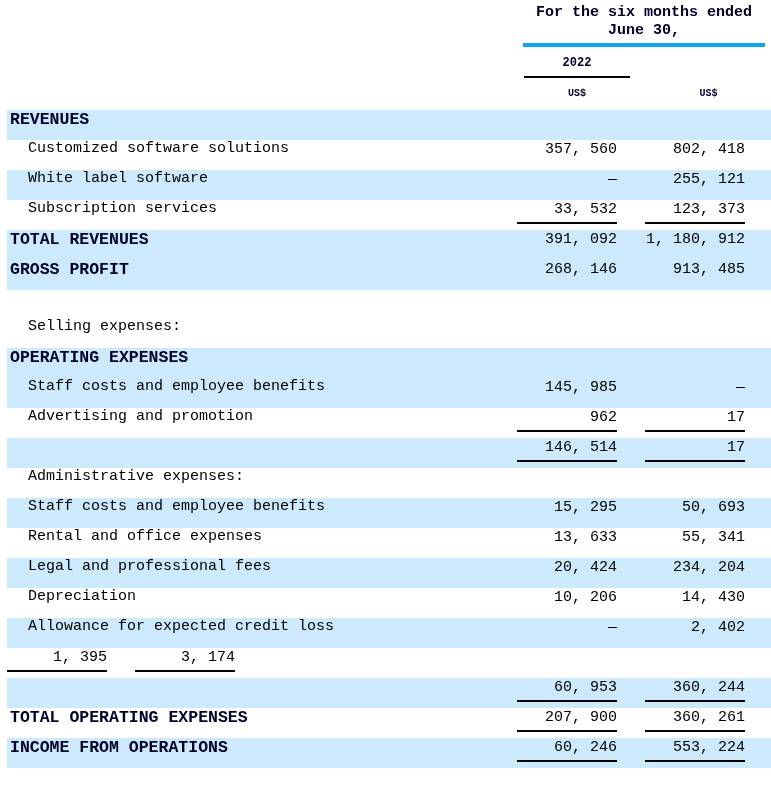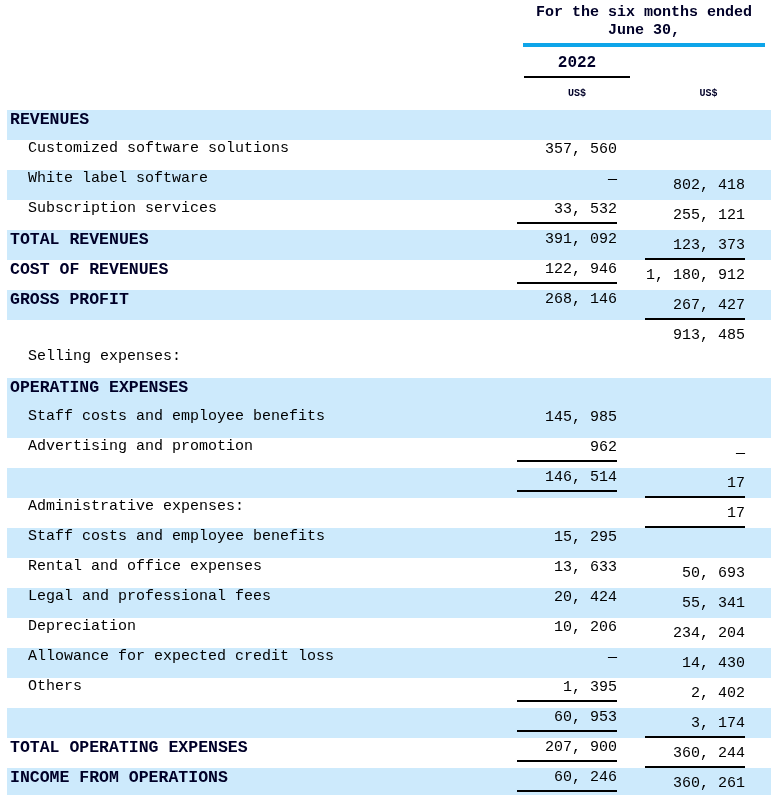--- a/index.html
+++ b/index.html
@@ -16,41 +16,41 @@
   .head-spacer{flex:1;}
   .head-block{width:242px;margin-right:6px;}
   .head-title{
     text-align:center;font-weight:700;font-size:15px;line-height:18px;
     padding-top:4px;padding-bottom:3px;color:#000028;
     border-bottom:4px solid #0ea5e9;
   }
   .head-years{display:flex;margin-top:1px;}
   .hy{
     height:28px;line-height:30px;text-align:center;
-    font-weight:700;font-size:16px;color:#000028;
+    font-weight:700;font-size:12px;color:#000028;
     border-bottom:2px solid #000;
   }
   .hy1{width:106px;margin-left:1px;}
   .hgap{width:23px;}
   .hy2{width:111px;}
   .head-units{display:flex;margin-top:1px;}
   .hu{height:27px;line-height:29px;text-align:center;font-weight:700;font-size:10px;color:#000028;}
   .head-pad{height:4px;}
 
   
   .row{display:flex;align-items:flex-start;height:30px;}
   .row.shaded{background:#cdeafc;}
   .spacer{height:28px;background:#ffffff;}
   .lbl{flex:1;font-size:15px;padding-left:3px;white-space:nowrap;overflow:hidden;}
   .lbl.indent{padding-left:21px;}
   .lbl.bold{font-weight:700;font-size:16.5px;color:#000028;letter-spacing:0;}
   .cell{display:flex;justify-content:flex-end;}
   .c1{width:100px;}
   .gap{width:28px;}
-  .c2{width:100px;margin-top:36px;}
+  .c2{width:100px;}
   .rmar{width:26px;}
   .val{
     position:relative;display:inline-block;width:100px;
     text-align:right;font-size:15px;line-height:19px;white-space:nowrap;
   }
   .val.u::after{
     content:"";position:absolute;left:0;right:0;bottom:-5px;height:2px;background:#000;
   }
 </style>
 </head>
@@ -128,31 +128,20 @@
     <div class="cell c1">
         <span class="val">391, 092</span>
       </div>
     <div class="gap"></div>
     <div class="cell c2">
         <span class="val">1, 180, 912</span>
       </div>
     <div class="rmar"></div>
   </div>
 
-  <div class="row">
-    <div class="lbl bold">COST OF REVENUES</div>
-    <div class="cell c1">
-        <span class="val u">122, 946</span>
-      </div>
-    <div class="gap"></div>
-    <div class="cell c2">
-        <span class="val u">267, 427</span>
-      </div>
-    <div class="rmar"></div>
-  </div>
 
   <div class="row shaded">
     <div class="lbl bold">GROSS PROFIT</div>
     <div class="cell c1">
         <span class="val">268, 146</span>
       </div>
     <div class="gap"></div>
     <div class="cell c2">
         <span class="val">913, 485</span>
       </div>
@@ -287,21 +276,20 @@
         <span class="val">—</span>
       </div>
     <div class="gap"></div>
     <div class="cell c2">
         <span class="val">2, 402</span>
       </div>
     <div class="rmar"></div>
   </div>
 
   <div class="row">
-    <div class="lbl indent">Others</div>
     <div class="cell c1">
         <span class="val u">1, 395</span>
       </div>
     <div class="gap"></div>
     <div class="cell c2">
         <span class="val u">3, 174</span>
       </div>
     <div class="rmar"></div>
   </div>
 

